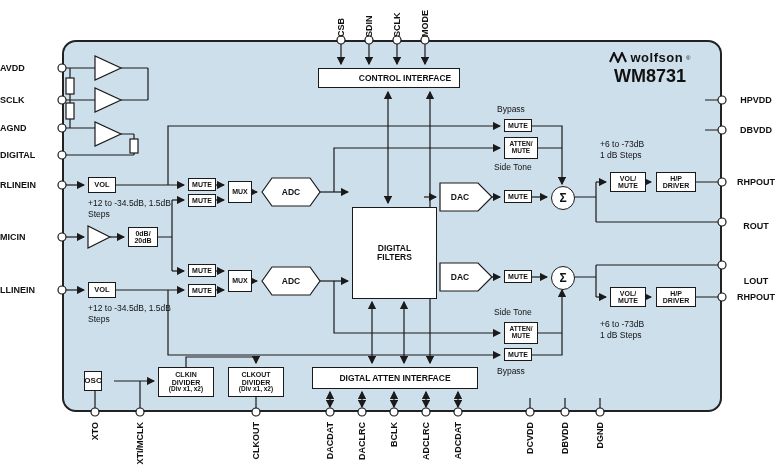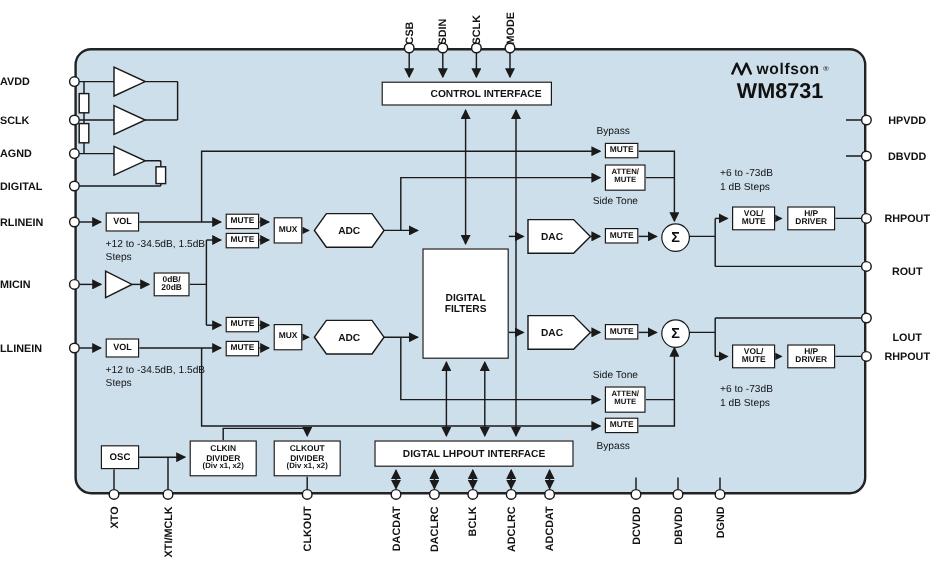--- a/index.html
+++ b/index.html
@@ -160,22 +160,22 @@
       <svg width="18" height="11">
         <path d="M1,10 L5,1 L9,10 L13,1 L17,10" stroke="#111" stroke-width="2" fill="none"></path>
       </svg>
       <span class="name">wolfson</span>
       <span class="reg">®</span>
     </div>
     <div class="part">WM8731</div>
   </div>
 
   <div class="box f85" style="left:318px;top:68px;width:142px;height:20px;padding-left:32px;">CONTROL INTERFACE</div>
-  <div class="box f85" style="left:352px;top:207px;width:72px;height:92px;padding:0 16px;">DIGITAL FILTERS</div>
-  <div class="box f85" style="left:312px;top:367px;width:166px;height:22px;">DIGTAL LHPOUT INTERFACE</div>
+  <div class="box f85" style="left:352px;top:207px;width:85px;height:92px;padding:0 16px;">DIGITAL FILTERS</div>
+  <div class="box f85" style="left:312px;top:367px;width:166px;height:22px;">DIGTAL ATTEN INTERFACE</div>
 
   <div class="box f75" style="left:88px;top:177px;width:28px;height:16px;">VOL</div>
   <div class="box f75" style="left:88px;top:282px;width:28px;height:16px;">VOL</div>
 
   <div class="box f7" style="left:128px;top:227px;width:30px;height:20px;">
     <div>0dB/</div>
     <div>20dB</div>
   </div>
 
   <div class="box f7" style="left:188px;top:178px;width:28px;height:13px;">MUTE</div>
@@ -217,21 +217,21 @@
   </div>
   <div class="box f7" style="left:610px;top:287px;width:36px;height:20px;">
     <div>VOL/</div>
     <div>MUTE</div>
   </div>
   <div class="box f7" style="left:656px;top:287px;width:40px;height:20px;">
     <div>H/P</div>
     <div>DRIVER</div>
   </div>
 
-  <div class="box f8" style="left:84px;top:371px;width:32px;height:20px;">OSC</div>
+  <div class="box f8" style="left:84px;top:371px;width:18px;height:20px;">OSC</div>
   <div class="box f7" style="left:158px;top:367px;width:56px;height:30px;">
     <div>CLKIN</div>
     <div>DIVIDER</div>
     <div class="f6">(Div x1, x2)</div>
   </div>
   <div class="box f7" style="left:228px;top:367px;width:56px;height:30px;">
     <div>CLKOUT</div>
     <div>DIVIDER</div>
     <div class="f6">(Div x1, x2)</div>
   </div>

